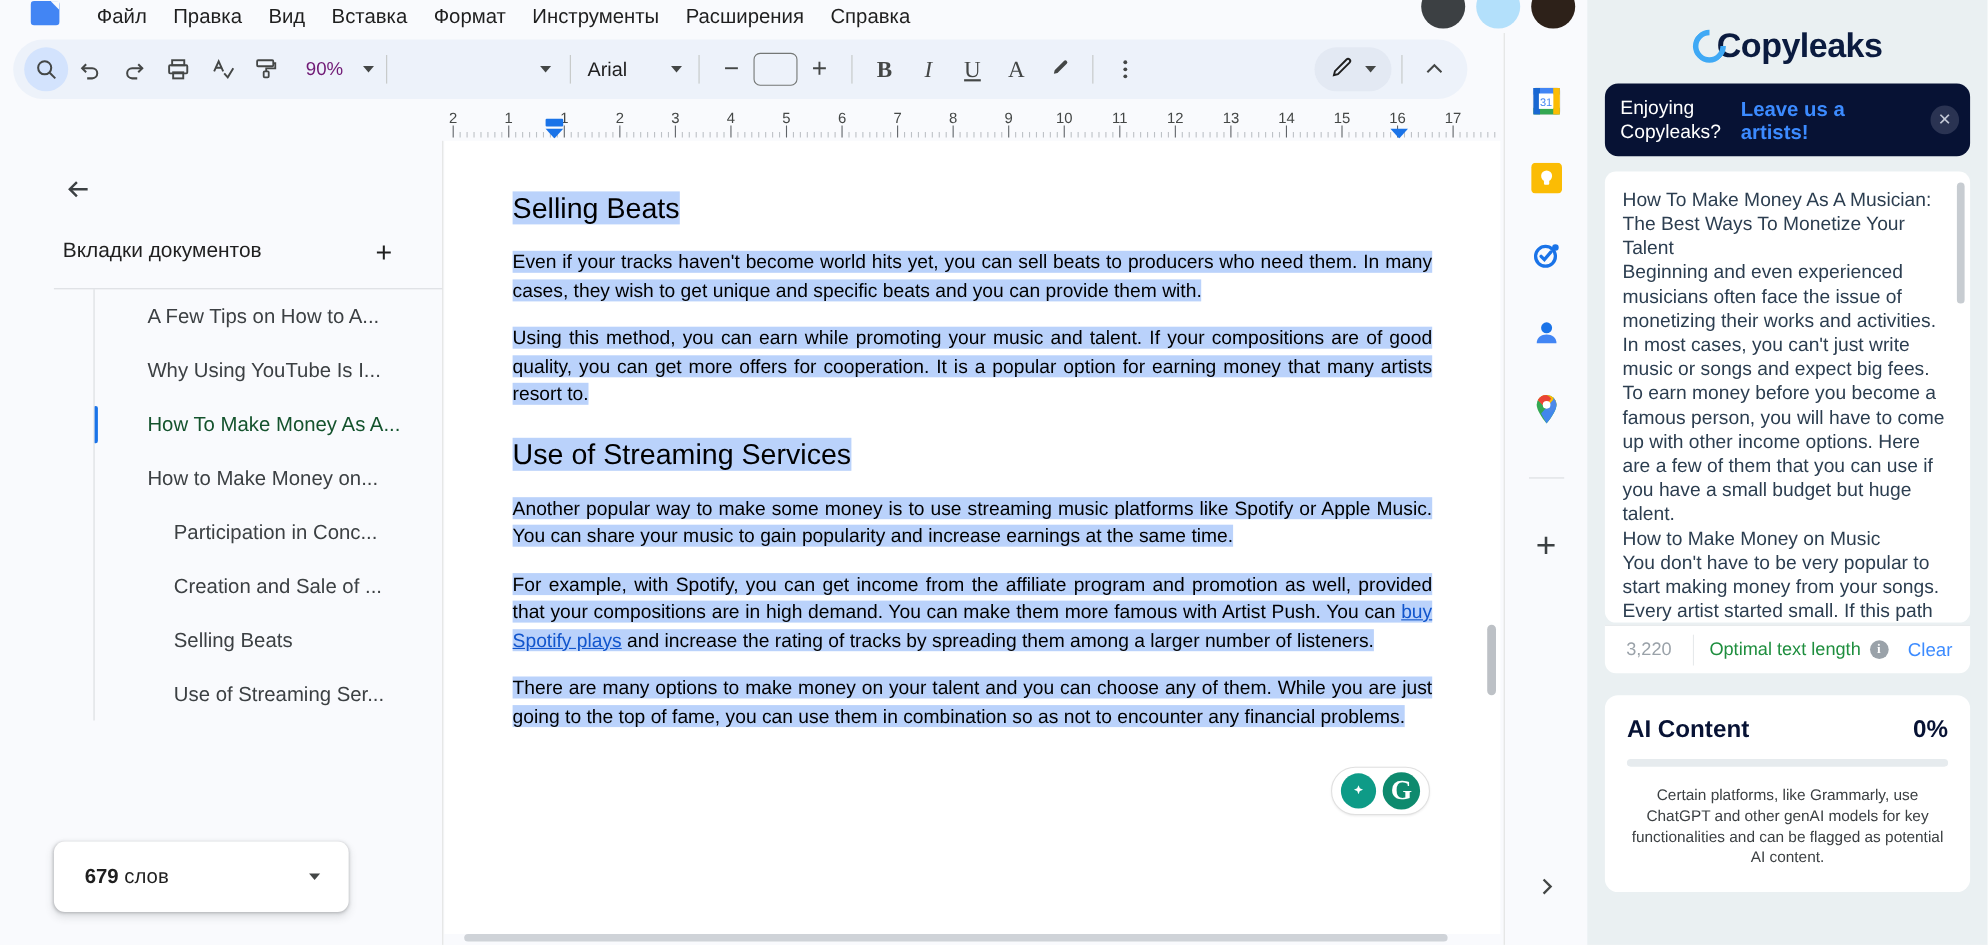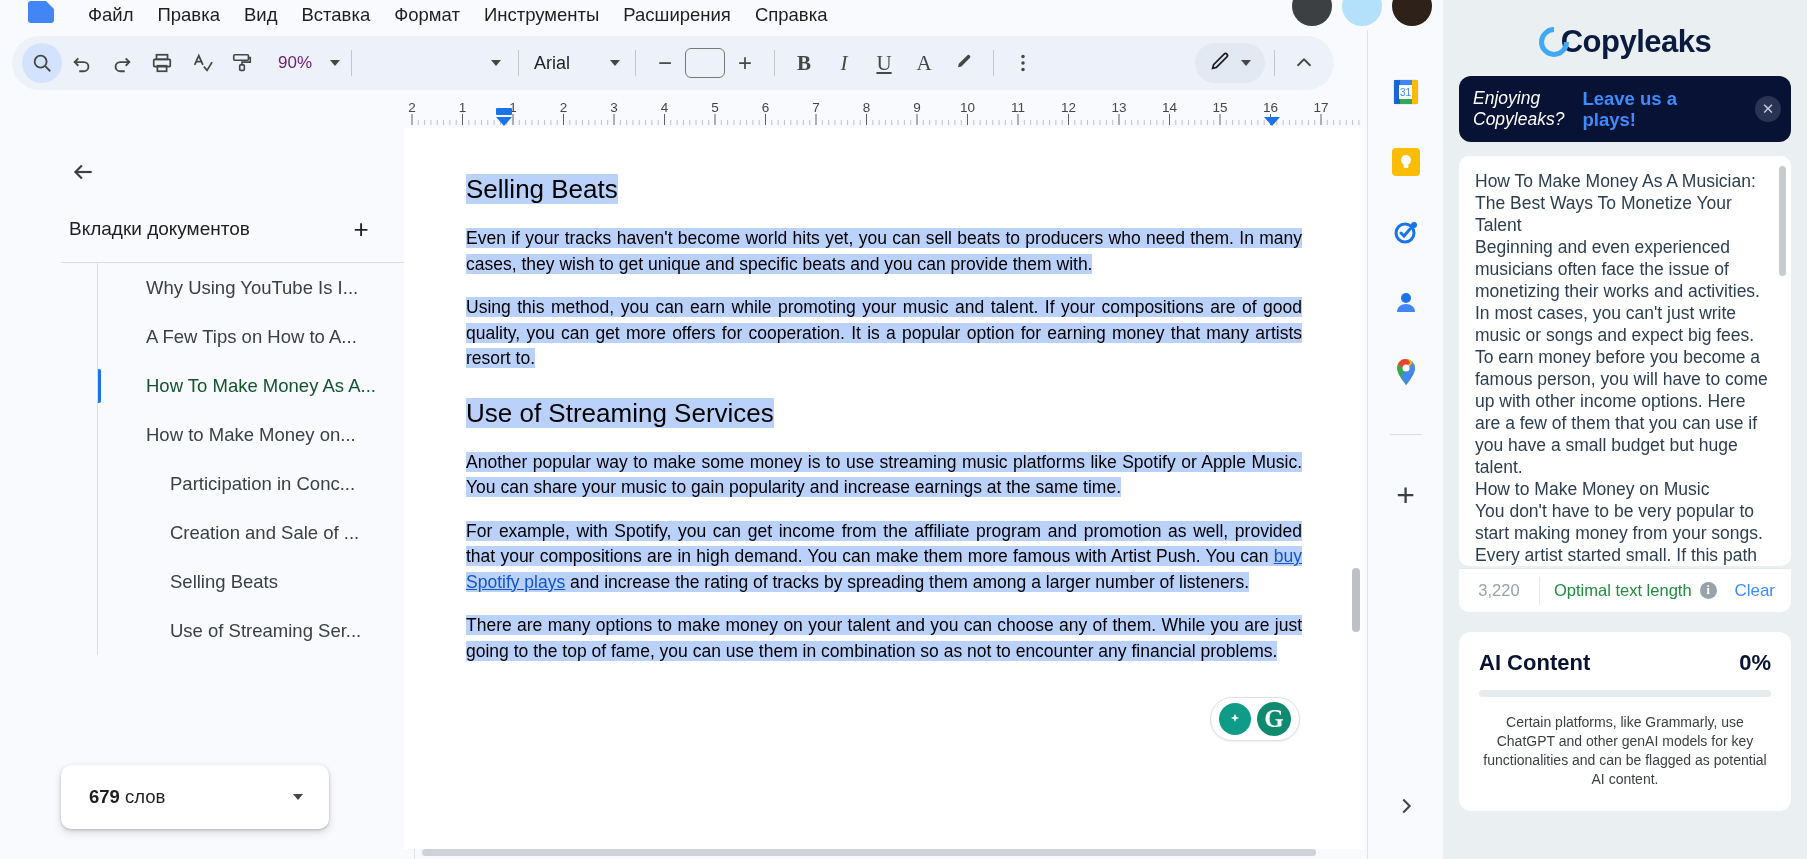--- a/index.html
+++ b/index.html
@@ -71,21 +71,21 @@
   }
   .ruler-num{position:absolute;font-size:13.5px;color:#444746;top:0px;transform:translateX(-50%);}
   .indent-marker{
     position:absolute;width:0;height:0;border-left:8px solid transparent;border-right:8px solid transparent;
     border-top:9px solid #1a73e8;bottom:0px;
   }
   .indent-bar{position:absolute;width:16px;height:7px;background:#1a73e8;border-radius:1px;bottom:11px;}
 
   
   .tabs-panel{
-    position:absolute;top:128px;left:23px;width:392px;height:731px;background:#F9FAFD;
+    position:absolute;top:128px;left:11px;width:392px;height:731px;background:#F9FAFD;
     border-right:1px solid #e1e3e1;
   }
   .back-btn{
     width:44px;height:44px;border-radius:50%;display:flex;align-items:center;justify-content:center;
     margin:22px 0 0 38px;cursor:pointer;color:#444746;
   }
   .tabs-head{
     display:flex;align-items:center;justify-content:space-between;
     padding:18px 36px 16px 46px;
   }
@@ -498,24 +498,24 @@
           <polyline points="11,6 5,12 11,18"></polyline>
         </svg>
     </div>
     <div class="tabs-head">
       <span class="tabs-title">Вкладки документов</span>
       <span class="plus-btn">+</span>
     </div>
     <div class="tabs-divider"></div>
     <div class="tab-list" id="tab-list">
         <div class="tab-item">
+          <span>A Few Tips on How to A...</span>
+        </div>
+        <div class="tab-item">
           <span>Why Using YouTube Is I...</span>
-        </div>
-        <div class="tab-item">
-          <span>A Few Tips on How to A...</span>
         </div>
         <div class="tab-item selected">
           <span>How To Make Money As A...</span>
         </div>
         <div class="tab-item">
           <span>How to Make Money on...</span>
         </div>
         <div class="tab-item indent">
           <span>Participation in Conc...</span>
         </div>
@@ -615,24 +615,24 @@
     </div>
   </div>
 
   <div class="cl-panel">
     <div class="cl-logo">
       <span class="cl-ring"></span>
       <span class="cl-word">Copyleaks</span>
     </div>
 
     <div class="cl-banner">
-      <span class="cl-banner-l" style="white-space:pre-line;font-style:italic;">Enjoying
+      <span class="cl-banner-l" style="white-space:pre-line;">Enjoying
 Copyleaks?</span>
       <span class="cl-banner-r" style="white-space:pre-line;">Leave us a
-plays!</span>
+artists!</span>
       <span class="cl-close">✕</span>
     </div>
 
     <div class="cl-textbox">
       <div class="cl-text">How To Make Money As A Musician: The Best Ways To Monetize Your Talent
 Beginning and even experienced musicians often face the issue of monetizing their works and activities. In most cases, you can't just write music or songs and expect big fees. To earn money before you become a famous person, you will have to come up with other income options. Here are a few of them that you can use if you have a small budget but huge talent.
 How to Make Money on Music
 You don't have to be very popular to start making money from your songs. Every artist started small. If this path doesn't scare you, then you have at least 5 earning options to try.
 Participation in Concerts and Live Performances</div>
       <div class="cl-tb-scroll"></div>

